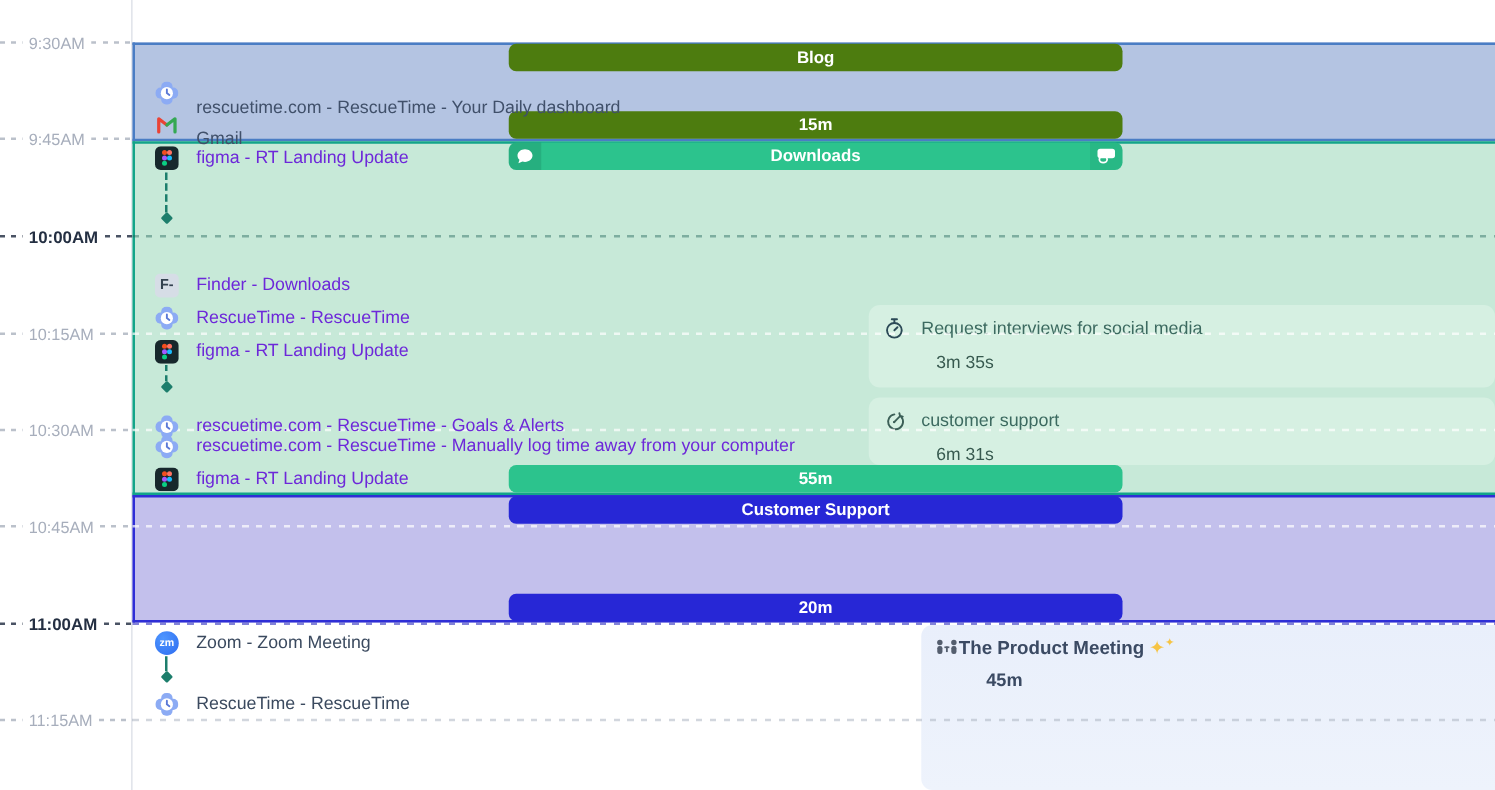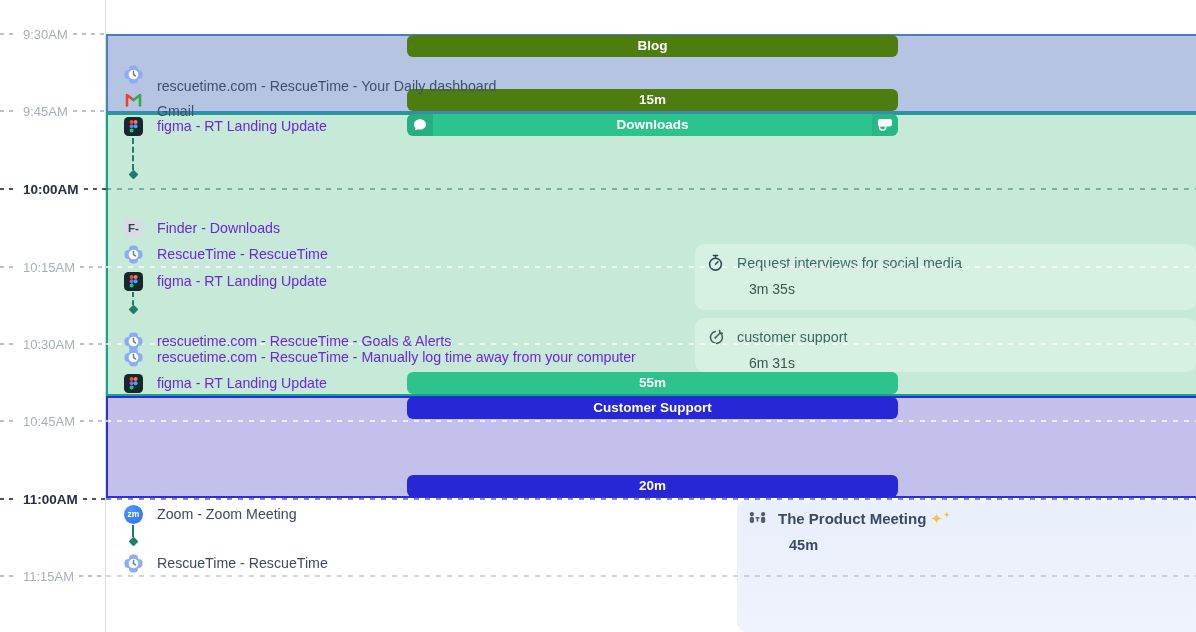--- a/index.html
+++ b/index.html
@@ -49,21 +49,21 @@
   .connector{position:absolute;left:132px;width:0;border-left:2px dashed #1d7e6c;z-index:6;}
   .connector::after{content:"";position:absolute;left:-4.5px;bottom:-8px;width:7px;height:7px;background:#1d7e6c;transform:rotate(45deg);border-radius:1px;}
   
   .task-card{position:absolute;left:695px;width:501px;background:#d6f0e2;border-radius:9px;z-index:2;box-sizing:border-box;padding:9px 0 0 11px;}
   .task-card .trow{display:flex;align-items:center;gap:12px;}
   .task-card .ttl{font-size:14.3px;color:#3c6a60;}
   .task-card .dur{margin:9px 0 0 43px;font-size:14px;color:#37594f;}
   
   .meeting-card{position:absolute;left:737px;top:500px;width:459px;height:132px;border-radius:9px 0 0 9px;
     background:linear-gradient(180deg,#e9effb 0%,#eef3fc 100%);z-index:2;box-sizing:border-box;padding:9px 0 0 11px;}
-  .meeting-card .trow{display:flex;align-items:center;gap:11px;}
+  .meeting-card .trow{display:flex;}
   .meeting-card .ttl{font-size:15px;font-weight:700;color:#3b4a63;}
   .meeting-card .dur{margin:9px 0 0 41px;font-size:14.5px;font-weight:700;color:#3b4a63;}
   .sparkle{color:#f6c445;font-size:15px;margin-left:4px;}
   .sparkle .s2{font-size:9px;vertical-align:top;}
 </style>
 </head>
 <body>
 
 <div class="canvas">
 

